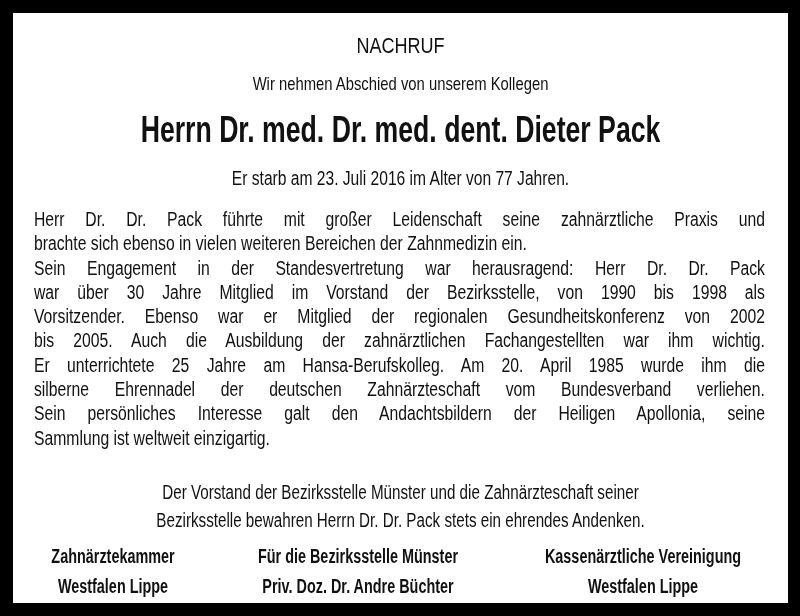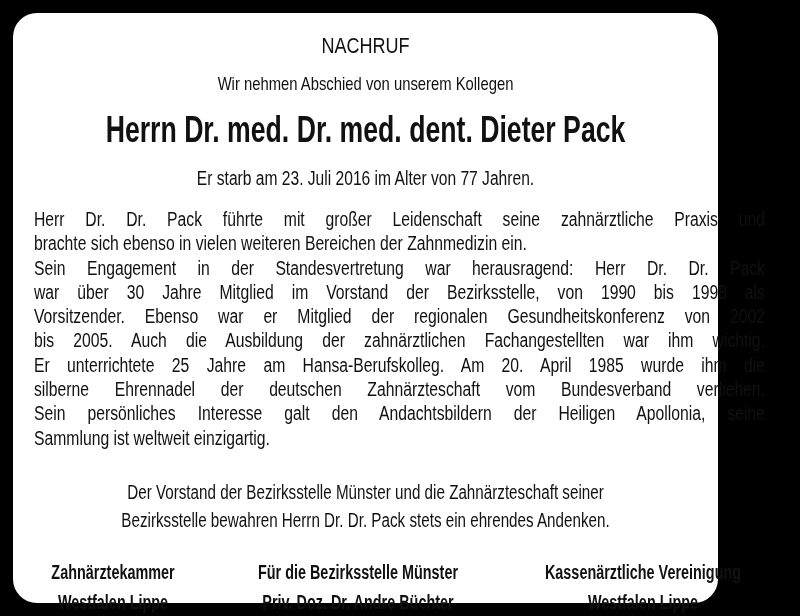--- a/index.html
+++ b/index.html
@@ -5,25 +5,24 @@
     html, body { margin: 0; padding: 0; }
     body {
       width: 800px; height: 616px;
       background: #000;
       position: relative;
       overflow: hidden;
     }
     .panel {
       position: absolute;
       left: 13px; top: 13px;
-      width: 705px; height: 590px;
+      width: 775px; height: 590px;
       background: #fff;
       color: #111;
       font-family: "Liberation Sans", sans-serif;
-      border-radius: 24px;
     }
     .center { text-align: center; position: absolute; left: 0; right: 0; }
     .heading {
       top: 20px;
       font-size: 22px;
       transform: scaleX(0.82);
       letter-spacing: 0px;
     }
     .subheading {
       top: 60px;
@@ -59,21 +58,21 @@
       left: 0; right: 0;
       top: 465px;
       text-align: center;
       font-size: 20px;
       line-height: 28px;
       transform: scaleX(0.76);
     }
     .signatures {
       position: absolute;
       left: 0; right: 0;
-      top: 544px;
+      top: 528px;
       height: 60px;
     }
     .sig {
       position: absolute;
       text-align: center;
       font-weight: bold;
       font-size: 20px;
       line-height: 30px;
       transform: scaleX(0.72);
       white-space: nowrap;

